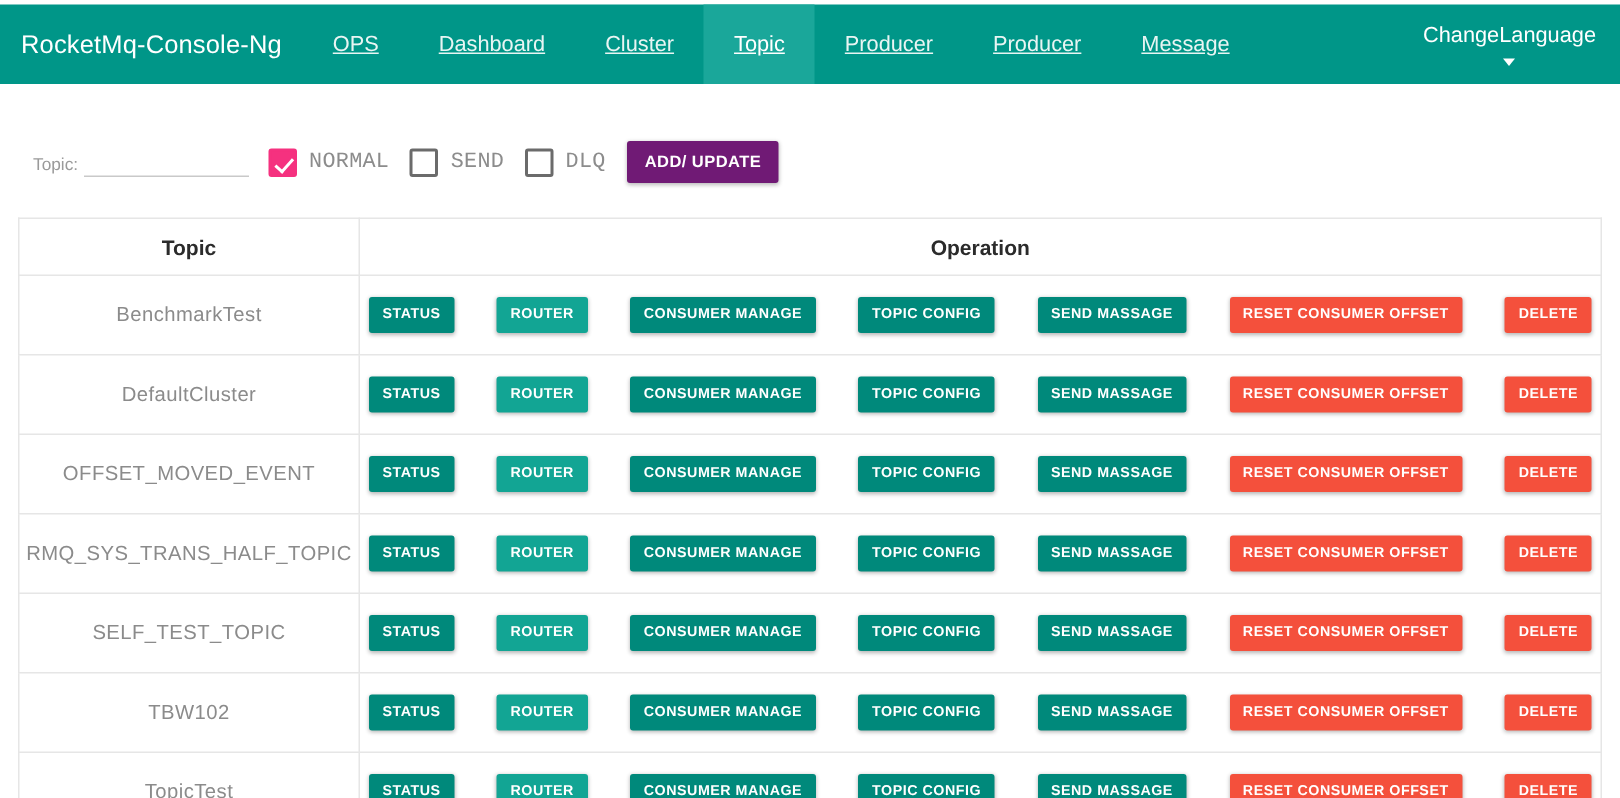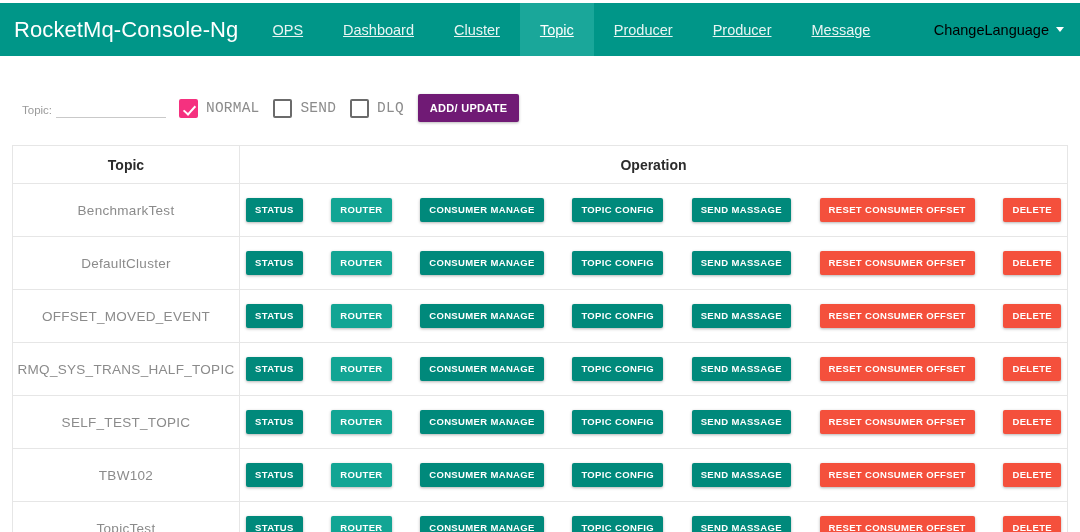--- a/index.html
+++ b/index.html
@@ -16,44 +16,44 @@
     top: 3px; left: 0;
     width: 1080px; height: 53px;
     background: #009688;
     display: flex;
     align-items: stretch;
   }
   .brand {
     display: flex; align-items: center;
     padding: 0 14px 0 14px;
     color: #ffffff;
-    font-size: 22px;
+    font-size: 17px;
     letter-spacing: .1px;
     white-space: nowrap;
   }
   .nav-items { display: flex; align-items: stretch; }
   .nav-item {
     display: flex; align-items: center;
     padding: 0 20px;
     color: #e8f5f3;
     font-size: 14.5px;
     white-space: nowrap;
     cursor: pointer;
     text-decoration: underline;
   }
   .nav-item.active { background: #1AA79A; color: #ffffff; }
   .nav-right {
     margin-left: auto;
     display: flex; align-items: center;
     padding-right: 16px;
   }
   .nav-lang {
-    color: #000000; font-size: 14.5px;
+    color: #ffffff; font-size: 14.5px;
     display: flex; align-items: center; gap: 7px;
-    cursor: pointer; white-space: nowrap;
+    cursor: pointer; white-space: nowrap; flex-direction: column;
   }
   .caret {
     width: 0; height: 0;
     border-left: 4.5px solid transparent;
     border-right: 4.5px solid transparent;
     border-top: 5px solid #ffffff;
     display: inline-block;
   }
 
   

